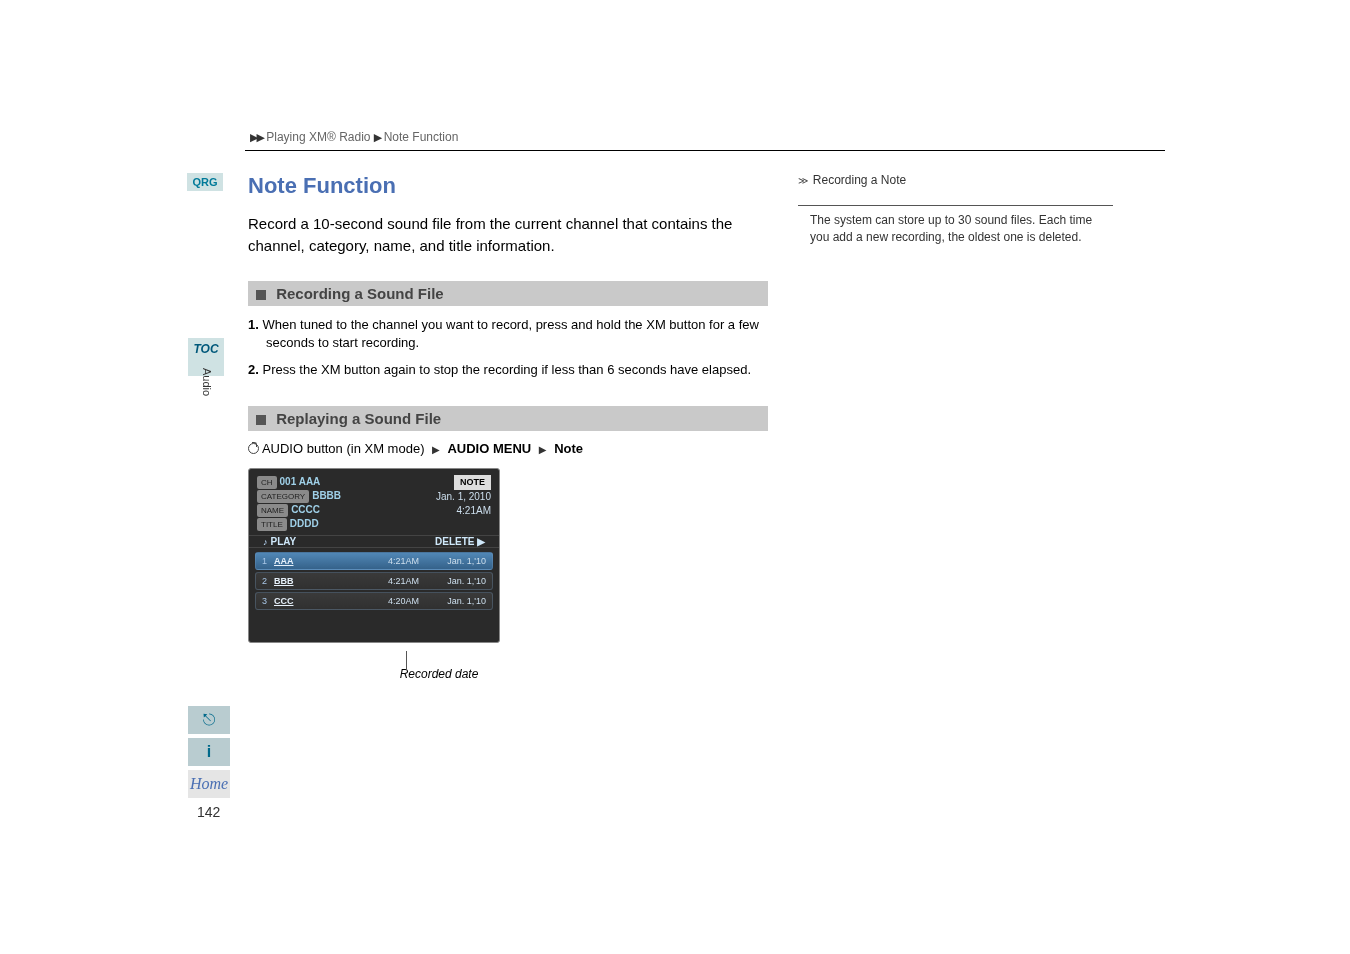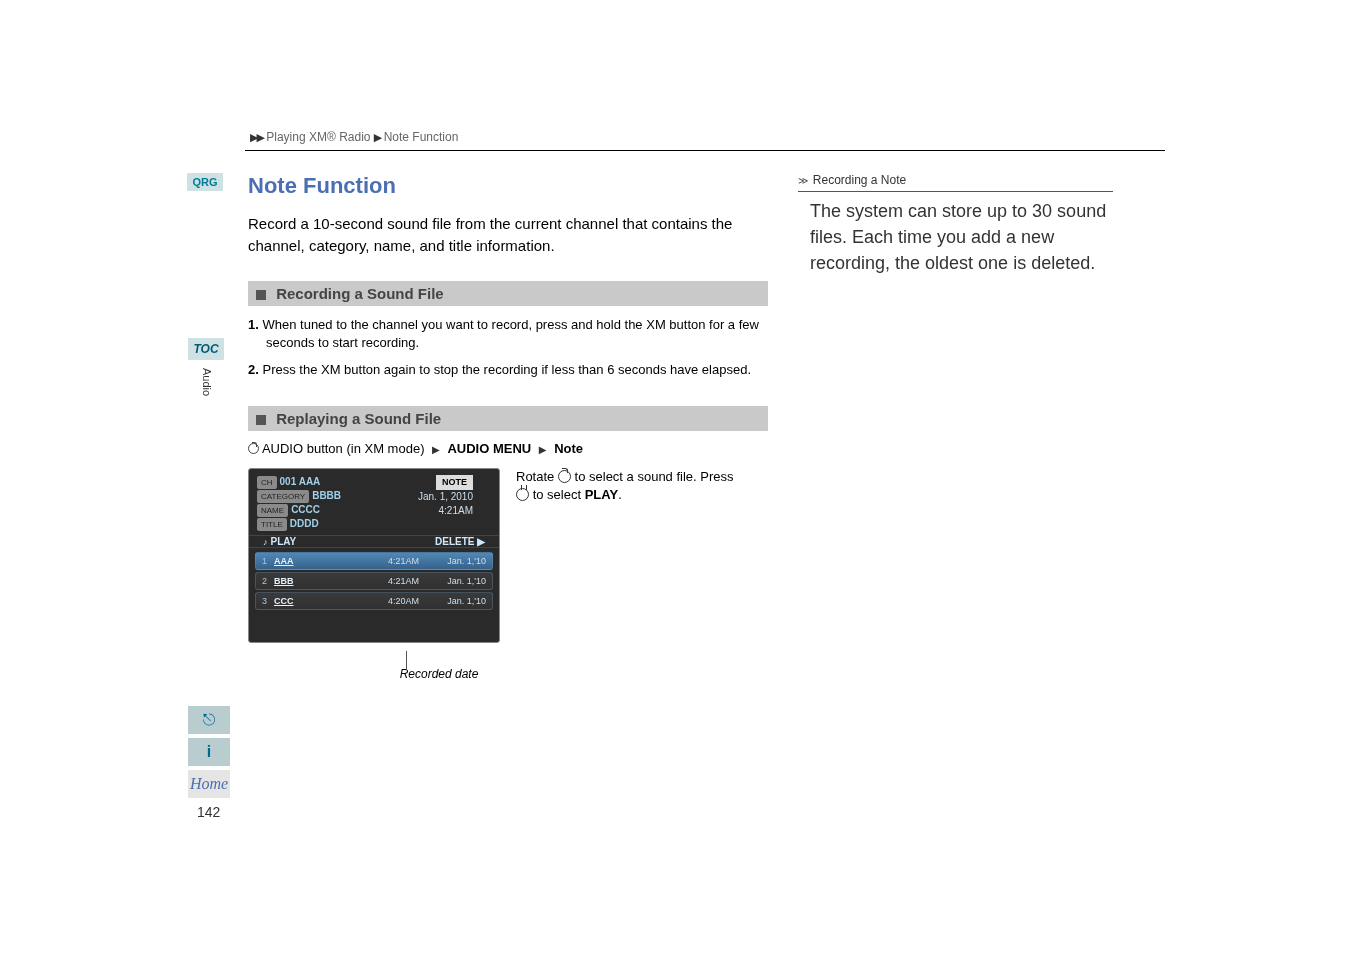--- a/index.html
+++ b/index.html
@@ -96,21 +96,21 @@
   .screen-img {
     width: 252px;
     height: 175px;
     background: #2a2a2a;
     border: 1px solid #888;
     border-radius: 3px;
     position: relative;
     color: #eee;
   }
   .screen-top {
-    padding: 6px 26px 4px 8px;
+    padding: 6px 8px 4px 8px;
     font-size: 10px;
     line-height: 1.4;
     display: flex;
     justify-content: space-between;
   }
   .screen-top-left { }
   .screen-top-right { text-align: right; }
   .label-chip {
     display: inline-block;
     background: #8a8a8a;
@@ -217,45 +217,45 @@
     position: absolute;
     top: -4px; left: 4px;
     width: 4px; height: 5px;
     border-left: 1.5px solid #333;
     border-right: 1.5px solid #333;
   }
   .tip-header {
     font-size: 12px;
     color: #333;
     border-bottom: 1px solid #555;
-    padding-bottom: 4px;
+    padding-bottom: 18px;
     margin-bottom: 6px;
   }
   .tip-header .chev {
     display: inline-block;
     font-size: 10px;
     letter-spacing: -3px;
     color: #444;
     margin-right: 4px;
   }
   .tip-body {
-    font-size: 18px;
+    font-size: 12px;
     line-height: 1.45;
     color: #333;
     padding-left: 12px;
   }
   
   .side-stack {
     position: absolute;
     left: 188px;
   }
   .toc-btn {
     top: 338px;
     width: 36px;
-    height: 22px;
+    height: 38px;
     background: #cfe2e3;
     color: #00587a;
     font-weight: bold;
     font-size: 12px;
     font-style: italic;
     text-align: center;
     line-height: 22px;
   }
   .side-label {
     position: absolute;
@@ -393,29 +393,20 @@
                 <span class="name">CCC</span>
                 <span class="time">4:20AM</span>
                 <span class="date">Jan. 1,'10</span>
               </div>
             </div>
           </div>
           <div class="rec-date-line"><span class="bar"></span></div>
           <div class="rec-date-label">Recorded date</div>
         </div>
 
-        <div class="replay-text">
-          <span>Rotate</span>
-          <span class="dial-icon"></span>
-          <span> to select a sound file. Press</span>
-          <br>
-          <span class="press-icon"></span>
-          <span> to select </span>
-          <span style="font-weight:bold">PLAY</span><span>.</span>
-        </div>
       </div>
     </div>
 
     <div class="right-col">
       <div class="tip-header">
         <span class="chev">≫</span>
         <span>Recording a Note</span>
       </div>
       <div class="tip-body">The system can store up to 30 sound files. Each time you add a new recording, the oldest one is deleted.</div>
     </div>

